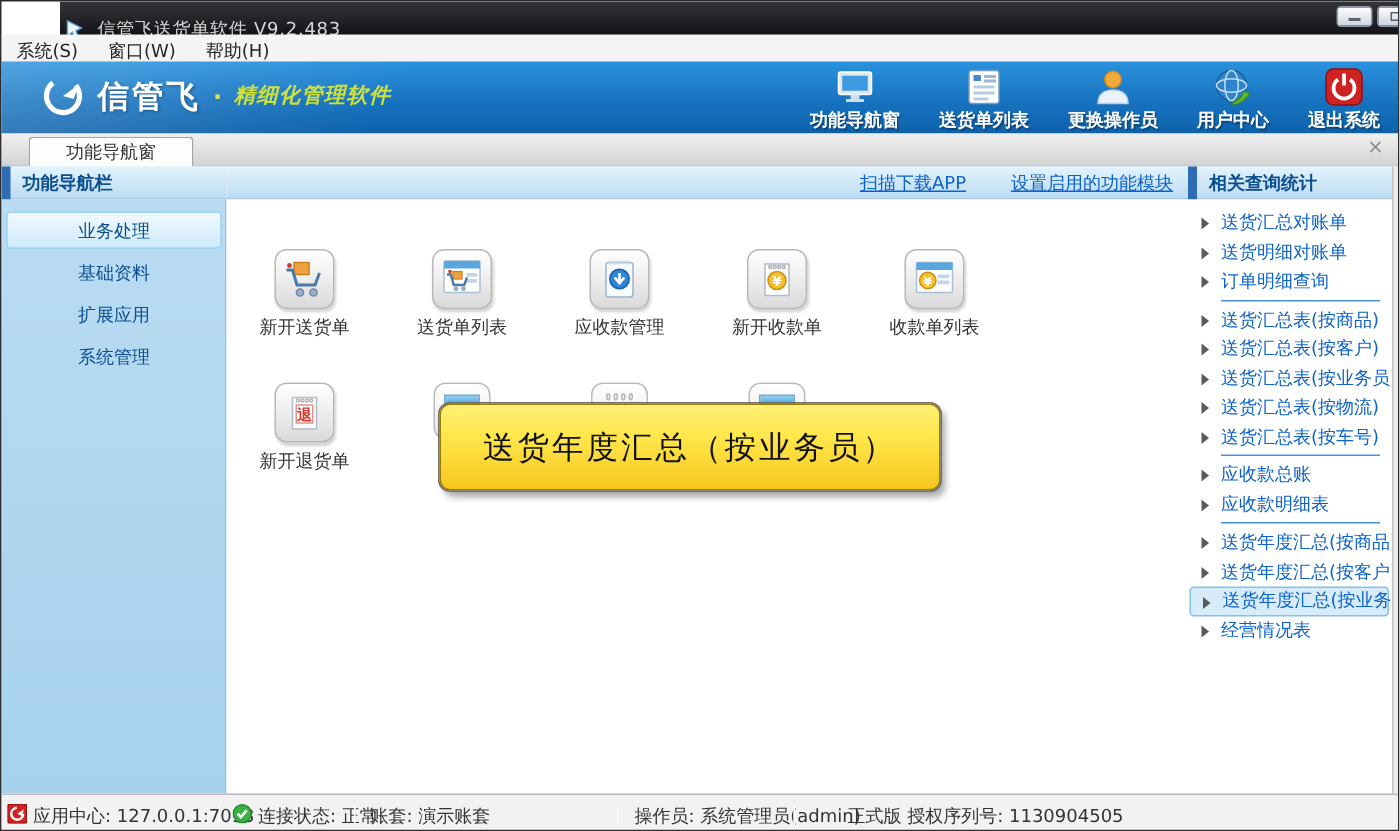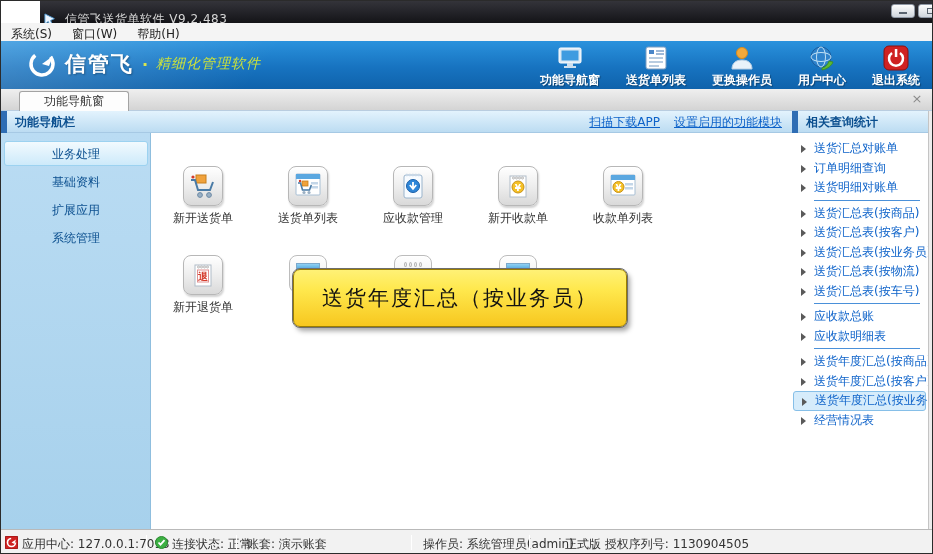--- a/index.html
+++ b/index.html
@@ -27,39 +27,39 @@
   .menu-item { padding:0 10px; color:#222; height:14px; line-height:18px; }
 
   
   .header { position:absolute; left:0; top:40px; width:933px; height:48px;
     background:linear-gradient(180deg,#2a92dd 0%,#1773c0 55%,#0f62ab 100%); overflow:hidden; }
   .header::before { content:""; position:absolute; left:-60px; top:-20px; width:560px; height:120px;
     background:linear-gradient(115deg,rgba(255,255,255,0.22),rgba(255,255,255,0) 55%); transform:skewX(-18deg); }
   .brand { position:absolute; left:26px; top:8px; display:flex; align-items:center; gap:8px; }
   .brand-name { color:#fff; font-size:21px; font-weight:bold; letter-spacing:2px; text-shadow:1px 1px 2px rgba(0,0,0,0.3); }
   .brand-sep { color:#d8e550; font-size:16px; font-weight:bold; }
-  .brand-tag { color:#cde23a; font-size:14px; font-weight:normal; font-style:italic; letter-spacing:1px; }
+  .brand-tag { color:#cde23a; font-size:14px; font-weight:bold; font-style:italic; letter-spacing:1px; }
   .toolbar { position:absolute; right:8px; top:3px; height:44px; display:flex; align-items:flex-start; gap:14px; }
   .tbtn { display:flex; flex-direction:column; align-items:center; gap:1px; padding:1px 6px; cursor:pointer; }
   .tbtn .ticon { height:26px; display:flex; align-items:center; }
   .tbtn .tlabel { color:#fff; font-weight:bold; font-size:12px; white-space:nowrap; text-shadow:1px 1px 1px rgba(0,0,0,0.35); }
 
   
   .tabstrip { position:absolute; left:0; top:88px; width:933px; height:22px;
     background:linear-gradient(180deg,#efefef,#d4d4d4); border-bottom:1px solid #b9cde0; }
   .tab-active { position:absolute; left:18px; top:2px; width:110px; height:20px; background:#fdfdfd;
     border:1px solid #a3a3a3; border-bottom:none; border-radius:3px 3px 0 0; text-align:center; line-height:19px; color:#333; }
   .tab-close { position:absolute; right:10px; top:3px; width:14px; height:14px; color:#8a8a8a;
     font-size:13px; line-height:14px; text-align:center; cursor:pointer; }
 
   
   .band { position:absolute; top:110px; height:22px; background:linear-gradient(180deg,#e3f3fd,#bcdcf2);
     border-bottom:1px solid #a6c9e4; }
   .band-left { left:0; width:150px; }
-  .band-center { left:150px; width:641px; display:flex; justify-content:flex-end; align-items:center; gap:14px; padding-right:10px; }
+  .band-center { left:150px; width:641px; display:flex; justify-content:flex-end; align-items:center; gap:30px; padding-right:10px; }
   .band-right { left:791px; width:142px; }
   .accent { position:absolute; left:0; top:0; width:6px; height:22px; background:#2e6db4; }
   .band-title { position:absolute; left:14px; top:0; line-height:22px; color:#0b4f8f; font-weight:bold; }
   .band-link { color:#0d62c9; text-decoration:underline; cursor:pointer; line-height:22px; }
 
   
   .left-panel { position:absolute; left:0; top:132px; width:150px; height:396px;
     background:linear-gradient(180deg,#badcf3,#a7d1ec); border-right:1px solid #8fbede; }
   .nav-item { position:absolute; left:3px; width:144px; height:25px; text-align:center; line-height:25px;
     color:#0b4f8f; cursor:pointer; }
@@ -334,25 +334,25 @@
     <div class="tooltip">送货年度汇总（按业务员）</div>
   </div>
 
   <div class="right-panel">
     <div class="rp-item">
       <span class="rp-arrow"></span>
       <span class="rp-label">送货汇总对账单</span>
     </div>
     <div class="rp-item">
       <span class="rp-arrow"></span>
+      <span class="rp-label">送货明细对账单</span>
+    </div>
+    <div class="rp-item">
+      <span class="rp-arrow"></span>
       <span class="rp-label">订单明细查询</span>
-    </div>
-    <div class="rp-item">
-      <span class="rp-arrow"></span>
-      <span class="rp-label">送货明细对账单</span>
     </div>
     <div class="rp-divider"></div>
 
     <div class="rp-item">
       <span class="rp-arrow"></span>
       <span class="rp-label">送货汇总表(按商品)</span>
     </div>
     <div class="rp-item">
       <span class="rp-arrow"></span>
       <span class="rp-label">送货汇总表(按客户)</span>

